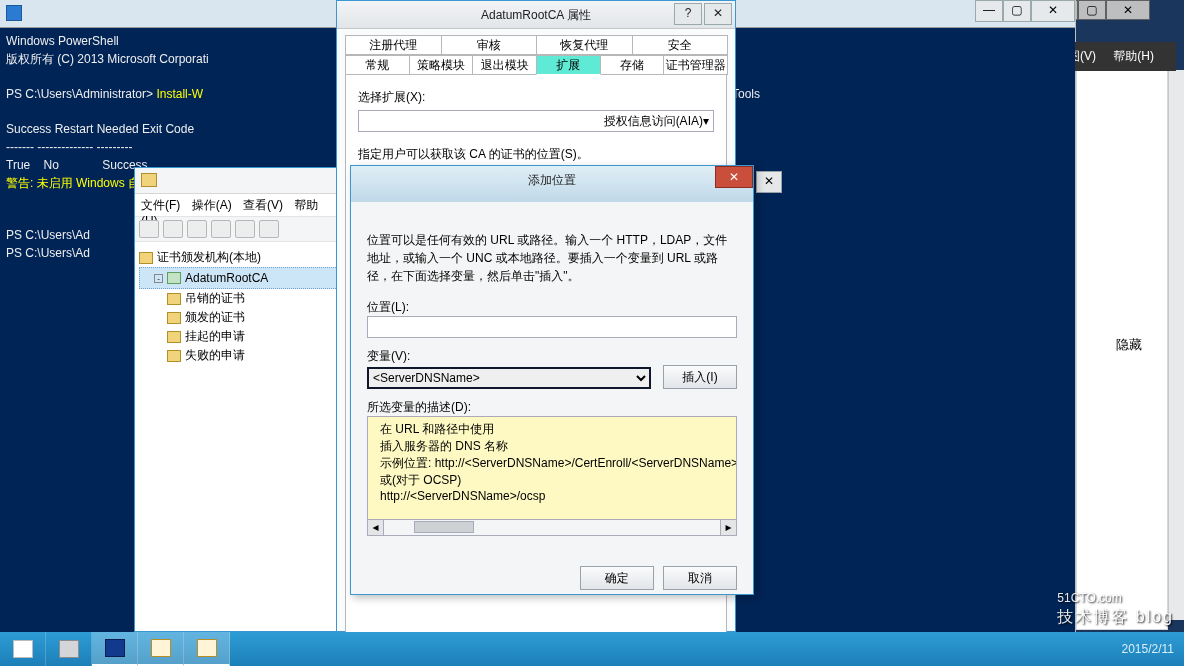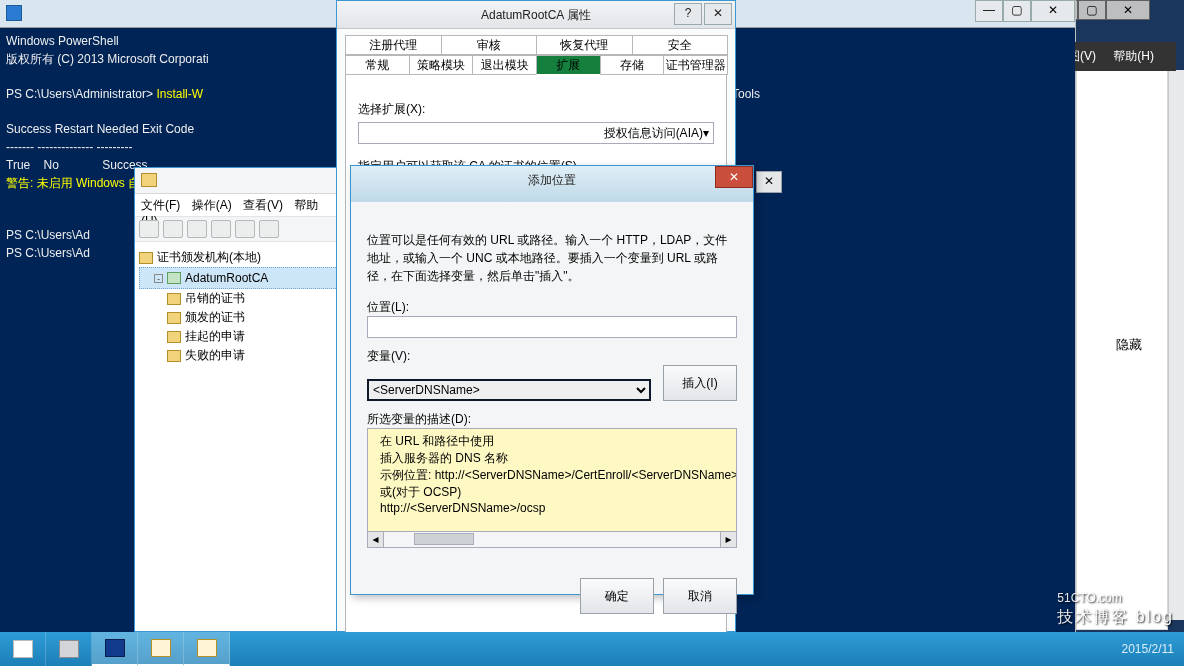--- a/index.html
+++ b/index.html
@@ -42,37 +42,37 @@
 .fold-ic.g { background: #c4e2c4; border-color: #5e9e5e; }
 .tw { width: 9px; height: 9px; border: 1px solid #888; font-size: 8px; line-height: 7px; text-align: center; }
 
 
 .prop { position: absolute; left: 336px; top: 0; width: 400px; height: 632px; background: #fafbfc; border: 1px solid #3a97cf; }
 .prop-title { height: 28px; background: linear-gradient(#f2f4f6,#e2e5e9); border-bottom: 1px solid #c6c7c9; text-align: center; line-height: 28px; font-size: 13px; color: #222; position: relative; }
 .prop-title .wc { position: absolute; right: 3px; top: 2px; display: flex; gap: 2px; }
 .tabs { margin: 6px 8px 0 8px; }
 .tabrow { display: flex; }
 .tab { flex: 1; height: 20px; border: 1px solid #b6b7b9; background: #fff; text-align: center; line-height: 18px; margin-right: -1px; }
-.tab.act { background: #15803d; border-bottom: 1px solid #fff; position: relative; z-index: 2; }
+.tab.act { background: #5eead4; border-bottom: 1px solid #fff; position: relative; z-index: 2; }
 .tabpane { border: 1px solid #b6b7b9; border-top: none; height: 560px; padding: 10px 12px; background: #fff; margin: 0 8px; }
-.lbl { margin: 16px 0 4px 0; }
+.lbl { margin: 4px 0 4px 0; }
 .sel { width: 100%; height: 22px; border: 1px solid #aab; background: #fff; padding: 0 4px; }
 .desc-area { margin-top: 60px; height: 300px; }
 
 
 .addloc { position: absolute; left: 350px; top: 165px; width: 404px; height: 430px; background: #f4f5f6; border: 1px solid #3a97cf; box-shadow: 3px 3px 8px rgba(0,0,0,.25); }
 .addloc-title { height: 36px; background: linear-gradient(#e0eef6,#bfd9e8); text-align: center; line-height: 28px; color: #222; position: relative; font-size: 13px; }
 .addloc-title .x-btn { position: absolute; right: 0; top: 0; width: 38px; height: 22px; background: #c94f3c; color: #fff; text-align: center; line-height: 20px; border: 1px solid #8e2d1f; }
 .addloc-body { padding: 12px 16px; margin-top: 17px; }
 .addloc .hint { line-height: 18px; margin-bottom: 14px; }
 .fieldrow { margin: 10px 0; }
 .txt-input { width: 100%; height: 22px; border: 1px solid #aab; background: #fff; padding: 0 4px; }
 .var-row { display: flex; gap: 12px; align-items: flex-end; }
 .var-row select { flex: 1; height: 22px; border: 2px solid #0f172a; }
-.btn { height: 36px; min-width: 74px; border: 1px solid #9aa2a9; background: linear-gradient(#fafbfc,#e2e5e9); cursor: pointer; }
+.btn { height: 24px; min-width: 74px; border: 1px solid #9aa2a9; background: linear-gradient(#fafbfc,#e2e5e9); cursor: pointer; }
 .desc-box { width: 100%; height: 104px; border: 1px solid #aab; background: #fef9c3; padding: 4px 12px; font-size: 12px; overflow: hidden; white-space: pre; }
 .hscroll { display: flex; height: 16px; border: 1px solid #aab; border-top: none; }
 .hs-btn { width: 16px; background: #e3e5e7; border-right: 1px solid #aab; text-align: center; line-height: 14px; }
 .hs-btn.r { border-right: none; border-left: 1px solid #aab; }
 .hs-track { flex: 1; background: #f4f5f6; position: relative; }
 .hs-thumb { position: absolute; left: 30px; width: 60px; top: 1px; height: 12px; background: #cfd2d5; border: 1px solid #aab; }
 .dlg-btns { margin-top: 30px; text-align: right; }
 .dlg-btns .btn { margin-left: 6px; width: 74px; }
 
 

